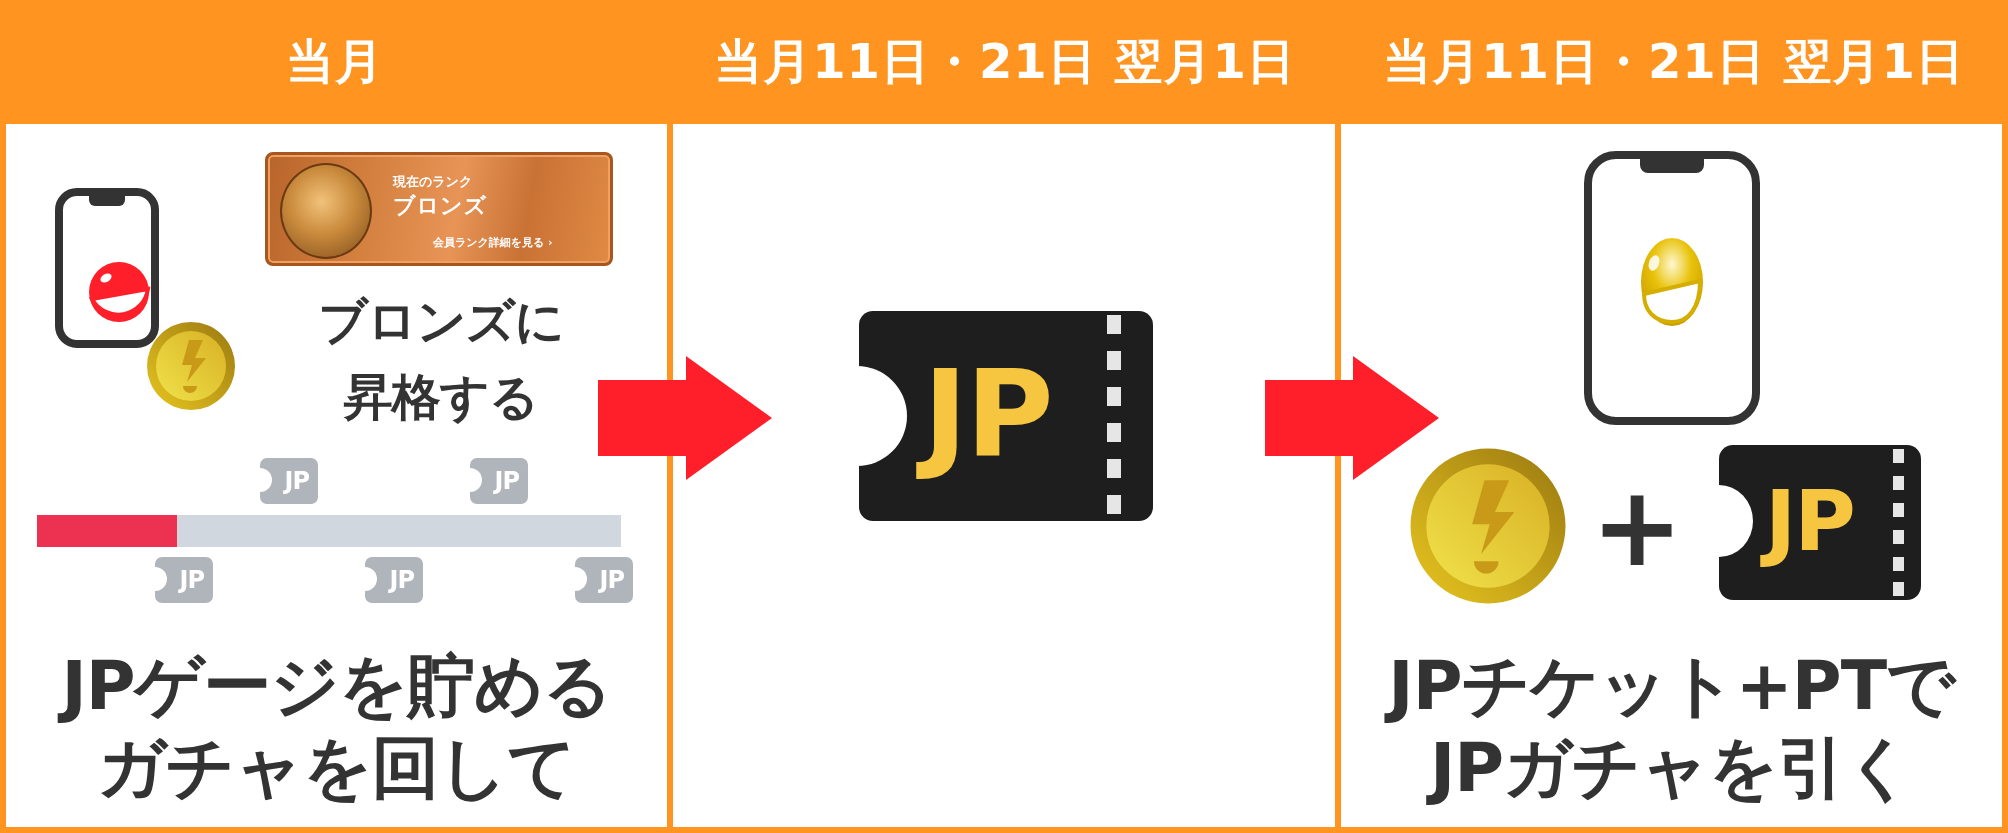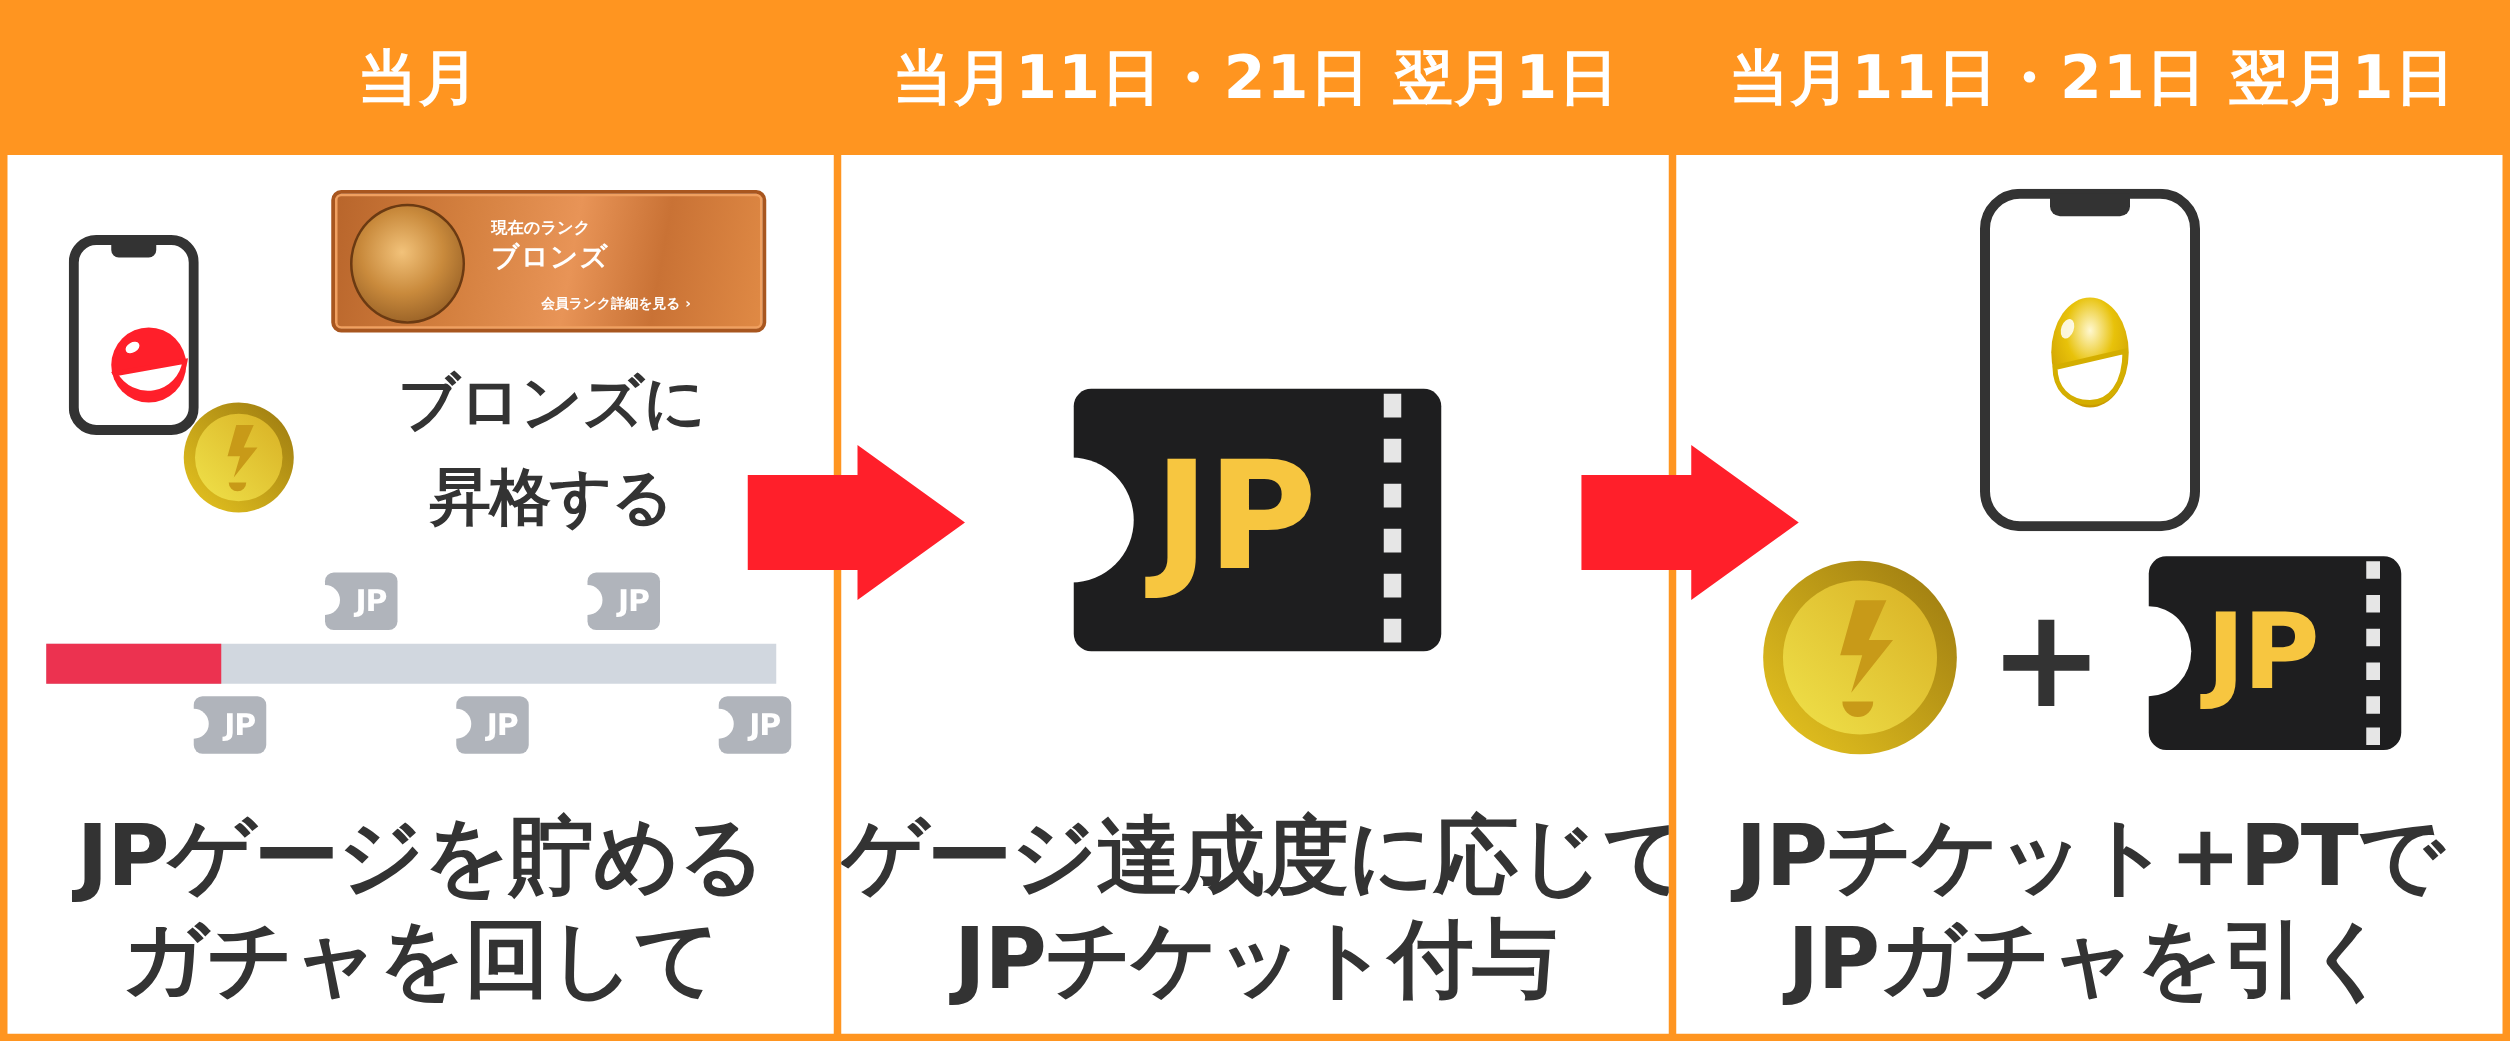--- a/index.html
+++ b/index.html
@@ -152,24 +152,20 @@
       <div class="notch" style="left:-52px;top:55px;width:100px;height:100px"></div>
       <div class="jp" style="left:64px;top:38px;font-size:120px;line-height:130px">JP</div>
       <div class="perf" style="left:248px;top:4px;width:14px;height:19px"></div>
       <div class="perf" style="left:248px;top:40px;width:14px;height:19px"></div>
       <div class="perf" style="left:248px;top:76px;width:14px;height:19px"></div>
       <div class="perf" style="left:248px;top:112px;width:14px;height:19px"></div>
       <div class="perf" style="left:248px;top:148px;width:14px;height:19px"></div>
       <div class="perf" style="left:248px;top:184px;width:14px;height:19px"></div>
     </div>
 
-    <div class="caption">
-      <span>ゲージ達成度に応じて</span>
-      <span>JPチケット付与</span>
-    </div>
   </div>
 
   <div class="panel" id="p3">
     <svg class="abs" style="left:243px;top:27px" width="176" height="274" viewBox="0 0 176 274">
       <rect x="4" y="4" width="168" height="266" rx="28" fill="#fff" stroke="#333" stroke-width="8"></rect>
       <path d="M56 4 h64 v10 a8 8 0 0 1 -8 8 h-48 a8 8 0 0 1 -8 -8 z" fill="#333"></path>
     </svg>
     <svg class="abs" style="left:285px;top:112px" width="92" height="92" viewBox="0 0 92 92">
       <defs>
         <radialGradient id="goldBall" cx="0.5" cy="0.3" r="0.7">

